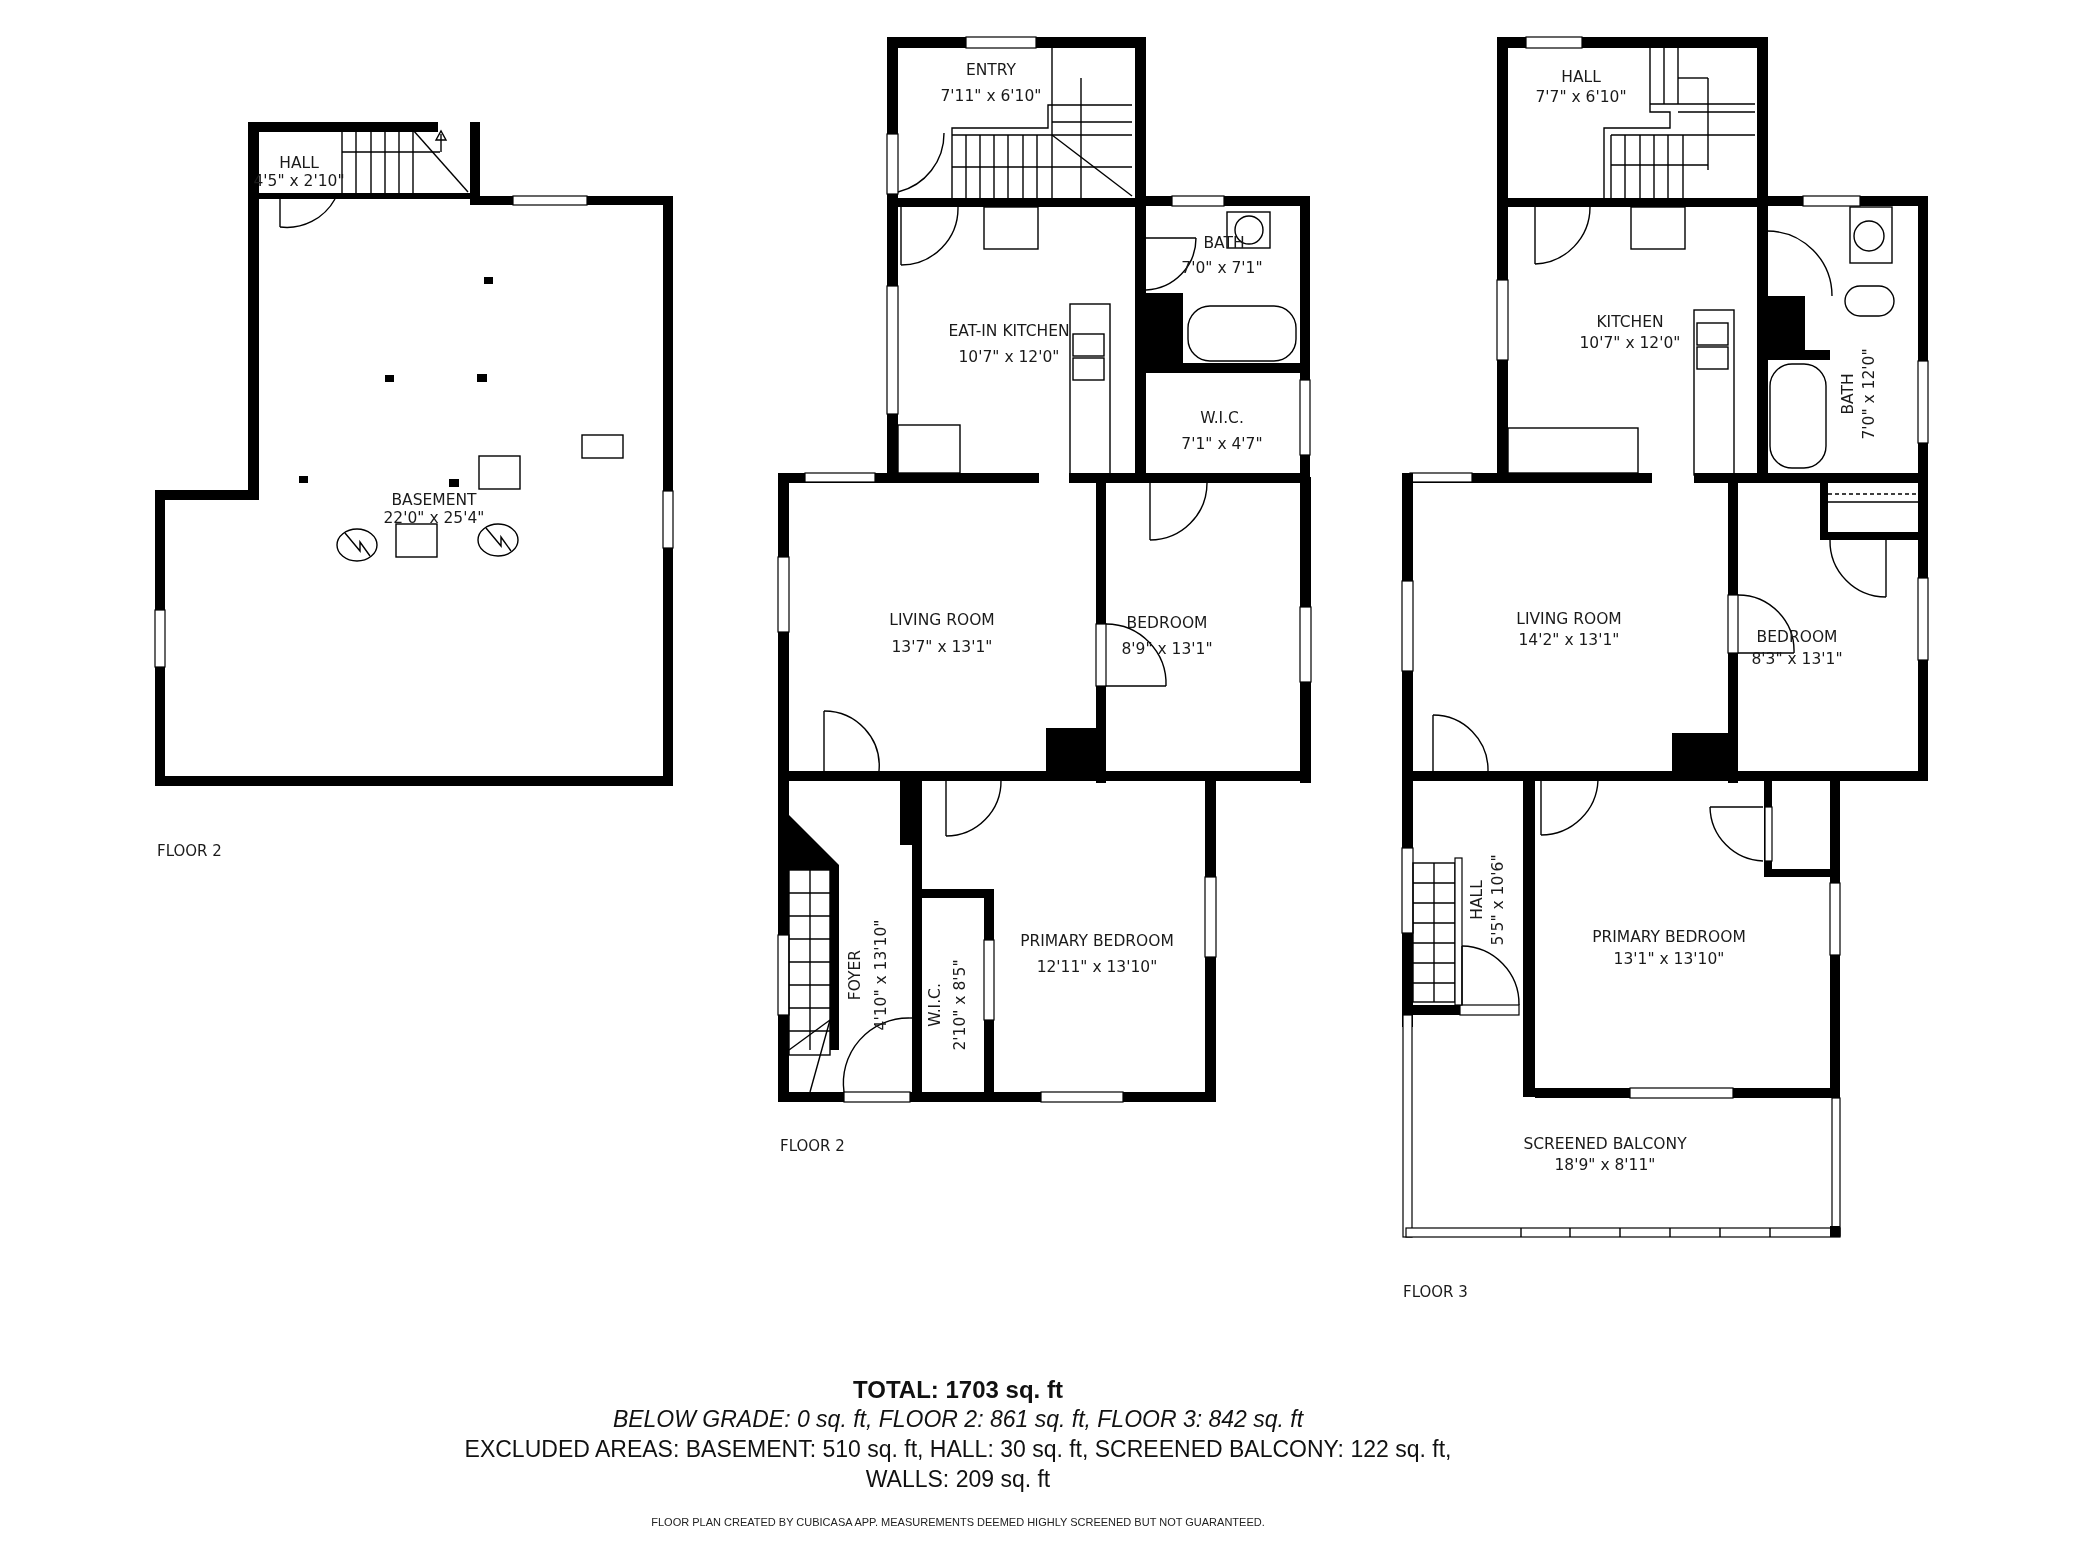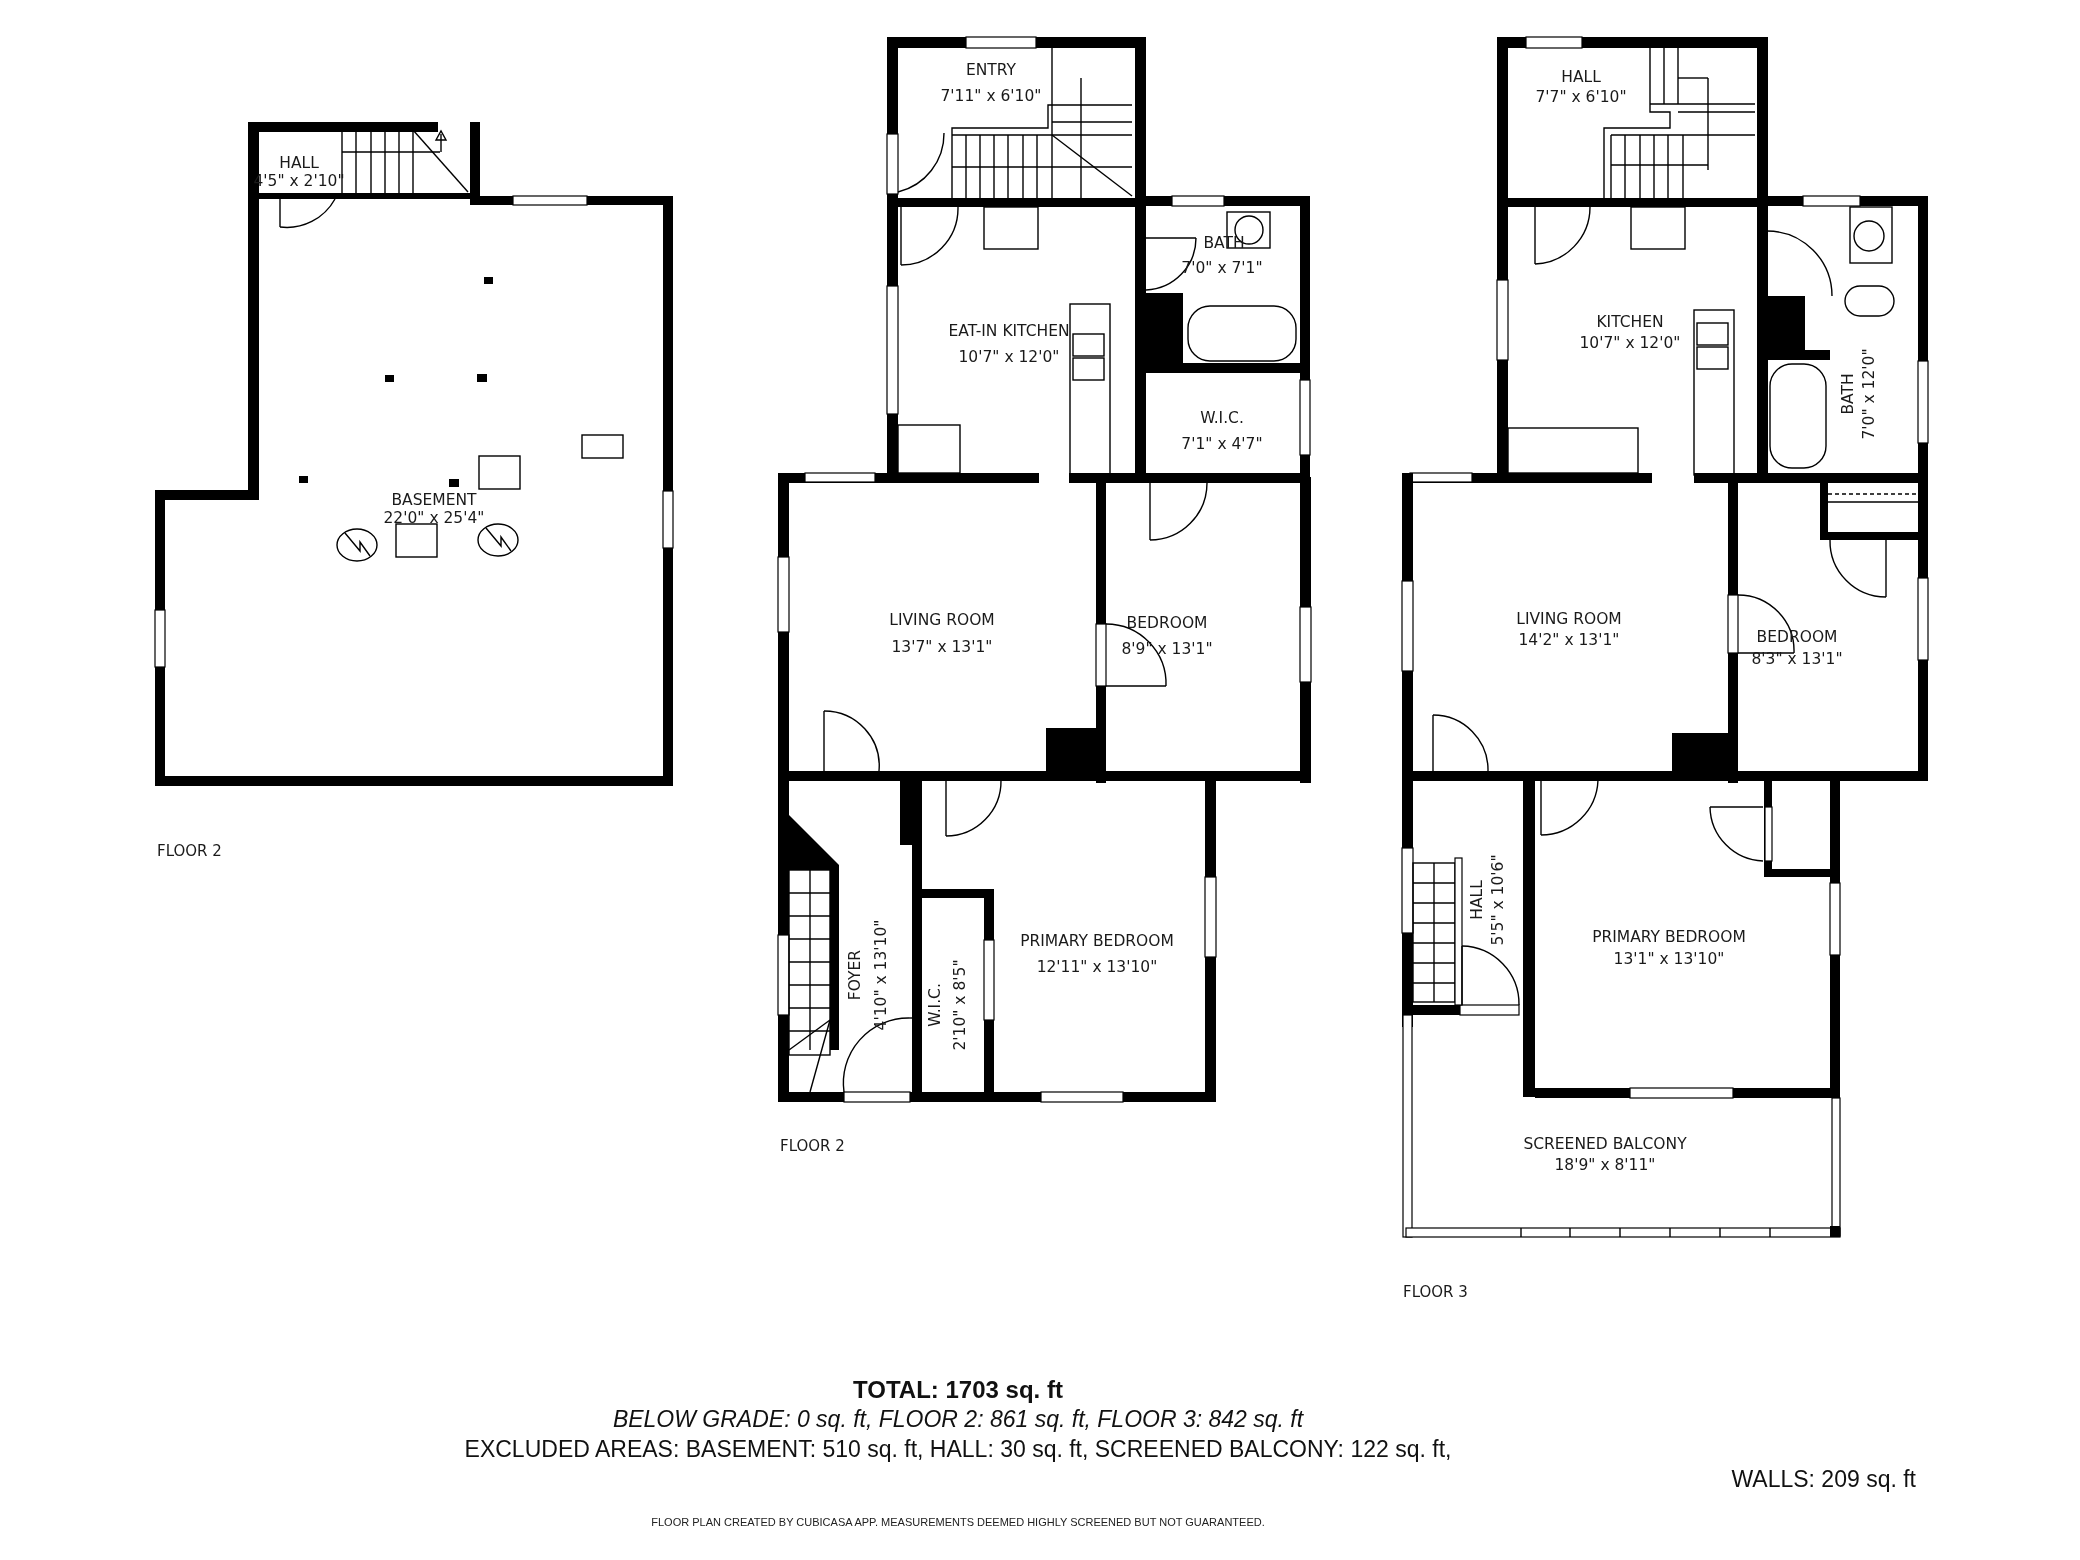--- a/index.html
+++ b/index.html
@@ -8,21 +8,21 @@
   .wall{fill:#000;}
   .thin{fill:none;stroke:#000;stroke-width:1.4;}
   .win{fill:#fff;stroke:#000;stroke-width:1.2;}
   .lbl{font-family:"DejaVu Sans",sans-serif;font-size:15.5px;fill:#1a1a1a;text-anchor:middle;}
   .floorlbl{position:absolute;font-family:"DejaVu Sans",sans-serif;font-size:15px;color:#1a1a1a;}
   .footer{position:absolute;left:0;width:1916px;text-align:center;font-family:"Liberation Sans",sans-serif;color:#111;}
   .f-total{top:1376px;font-size:24px;font-weight:bold;}
   .f-line{font-size:23px;}
   .f-l1{top:1406px;font-style:italic;}
   .f-l2{top:1436px;}
-  .f-l3{top:1466px;text-align:right;}
+  .f-l3{top:1466px;}
   .f-credit{top:1516px;font-size:11px;color:#222;}
 </style>
 </head>
 <body>
 
 <svg class="plan" width="2080" height="1560" viewBox="0 0 2080 1560">
 
   <g>
 
     <rect class="wall" x="248" y="122" width="190" height="10"></rect>

